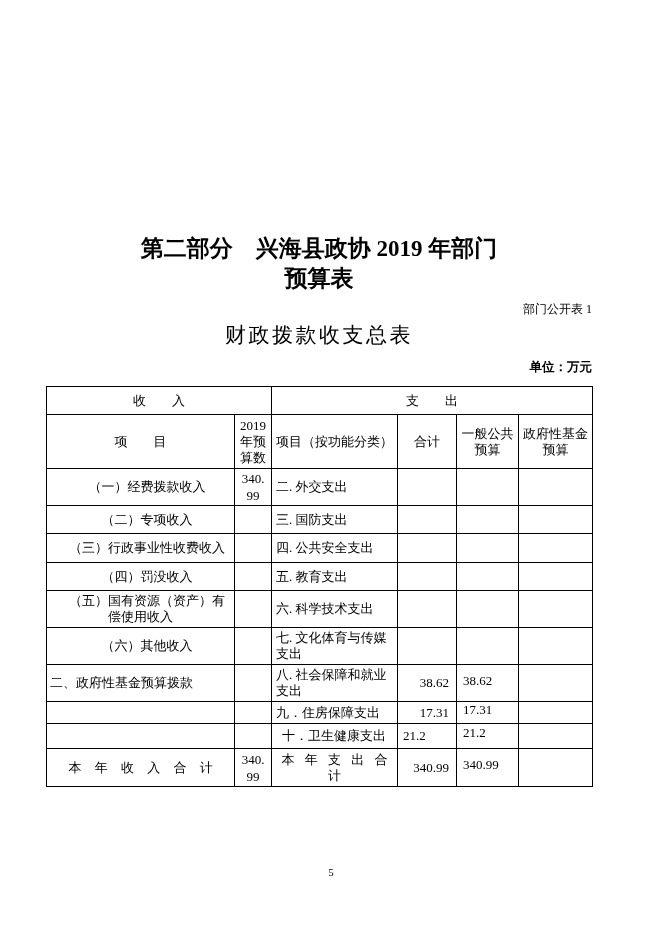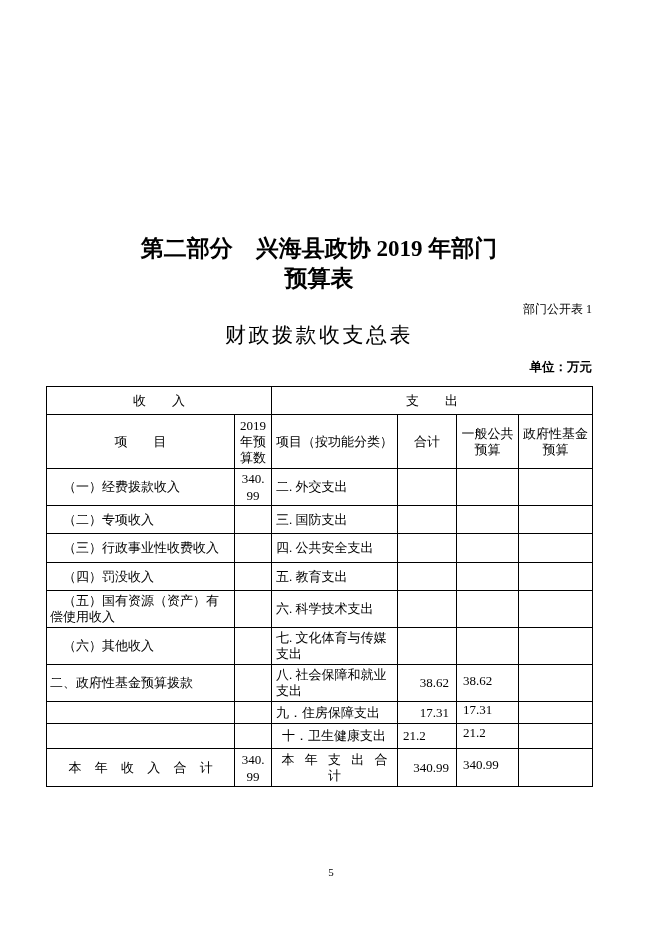--- a/index.html
+++ b/index.html
@@ -40,21 +40,21 @@
   .hcell { text-align: center; }
   .pre { white-space: pre-line; }
 
   
   tr.r0 { height: 35px; } tr.r1 { height: 33px; } tr.r2 { height: 28px; padding-left: 17px; }
   tr.r3 { height: 29px; } tr.r4 { height: 28px; } tr.r5 { height: 32px; }
   tr.r6 { height: 35px; } tr.r7 { height: 36px; } tr.r8 { height: 17px; }
   tr.r9 { height: 25px; } tr.r10 { height: 38px; }
 
   td.c-item { text-align: left; padding: 2px 3px; }
-  td.c-item.sub { text-indent: 13px; }
+  td.c-item.sub { text-indent: 13px; text-align: center; }
   td.c-item.sum { text-align: center; word-spacing: 10px; text-indent: 0; }
   td.c-budget { text-align: center; padding: 1px 1px; line-height: 17px; }
   td.c-exp { text-align: left; padding: 2px 4px; }
   td.c-exp.ind { padding-left: 10px; }
   td.c-exp.sum { text-align: center; word-spacing: 7px; }
   td.c-total { text-align: right; padding-right: 7px; }
   td.c-total.top { vertical-align: top; padding-top: 4px; }
   td.c-total.left { text-align: left; padding-left: 5px; }
   td.c-general { text-align: left; padding-left: 6px; vertical-align: bottom; padding-bottom: 5px; }
   td.c-general.top { vertical-align: top; padding-top: 1px; padding-bottom: 0; }

